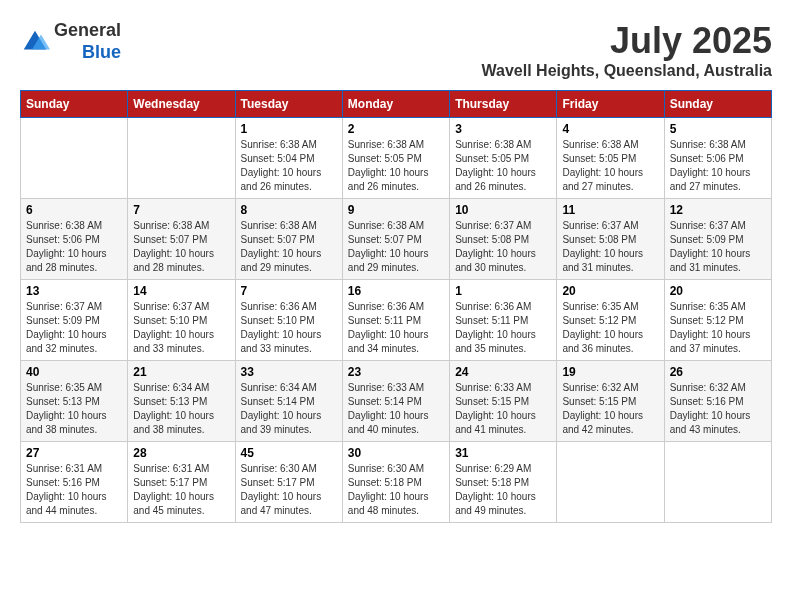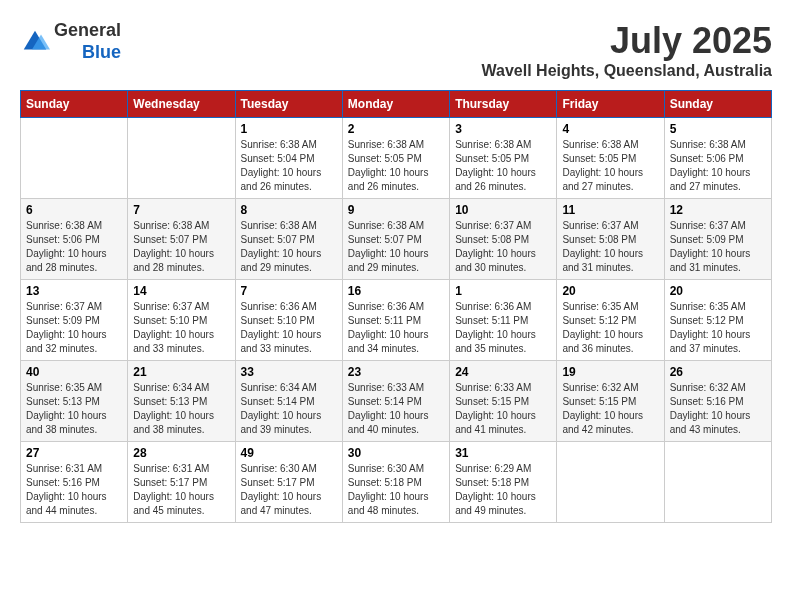--- a/index.html
+++ b/index.html
@@ -241,21 +241,21 @@
       <tr>
         <td>
           <span class="day-num">27</span>
           <div class="cell-text">Sunrise: 6:31 AM<br>Sunset: 5:16 PM<br>Daylight: 10 hours and 44 minutes.</div>
         </td>
         <td>
           <span class="day-num">28</span>
           <div class="cell-text">Sunrise: 6:31 AM<br>Sunset: 5:17 PM<br>Daylight: 10 hours and 45 minutes.</div>
         </td>
         <td>
-          <span class="day-num">49</span>
+          <span class="day-num">45</span>
           <div class="cell-text">Sunrise: 6:30 AM<br>Sunset: 5:17 PM<br>Daylight: 10 hours and 47 minutes.</div>
         </td>
         <td>
           <span class="day-num">30</span>
           <div class="cell-text">Sunrise: 6:30 AM<br>Sunset: 5:18 PM<br>Daylight: 10 hours and 48 minutes.</div>
         </td>
         <td>
           <span class="day-num">31</span>
           <div class="cell-text">Sunrise: 6:29 AM<br>Sunset: 5:18 PM<br>Daylight: 10 hours and 49 minutes.</div>
         </td>

